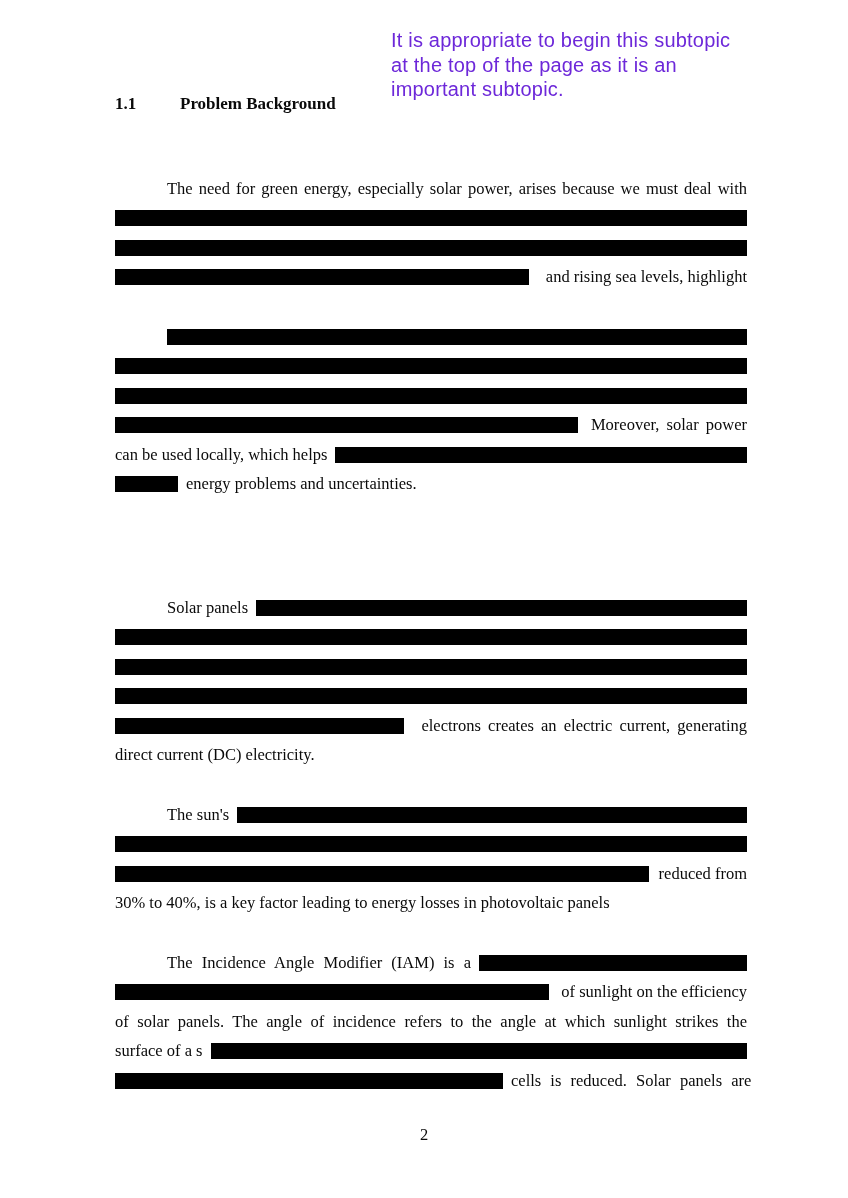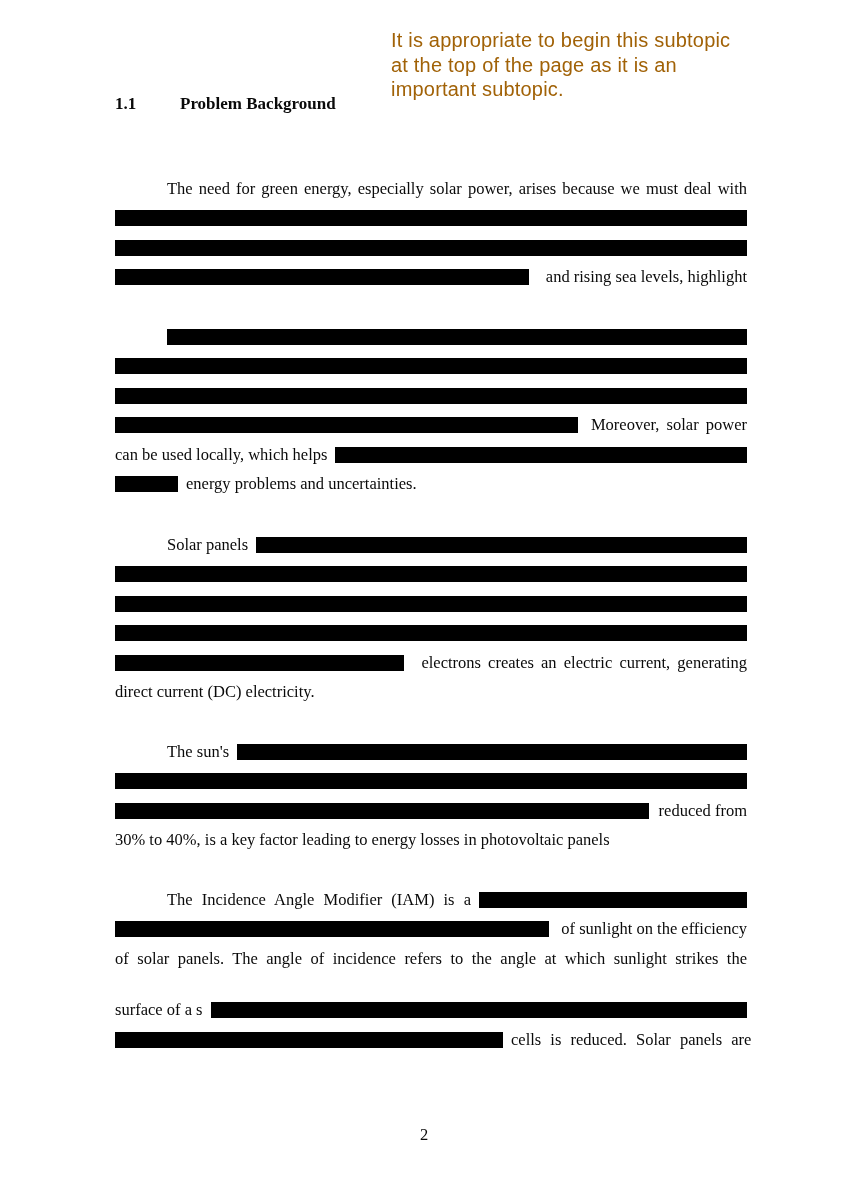--- a/index.html
+++ b/index.html
@@ -38,21 +38,21 @@
   }
   .document-body {
     position: absolute;
     left: 115px;
     top: 174px;
     width: 632px;
     font-size: 16.5px;
   }
   .paragraph { margin-top: 30px; }
   .paragraph:first-child { margin-top: 0; }
-  .paragraph.para-2 { margin-top: 31px; }
+  .paragraph.para-2 { margin-top: 94px; }
   .line {
     height: 29.5px;
     display: flex;
     align-items: center;
     column-gap: 8px;
   }
   .line.indent { padding-left: 52px; }
   .line.justify {
     display: block;
     line-height: 29.5px;
@@ -75,21 +75,21 @@
     width: 100%;
     text-align: center;
     font-size: 16.5px;
   }
 </style>
 </head>
 <body>
 
 <div class="page">
 
-  <div class="annotation" style="color: #a16207;">It is appropriate to begin this subtopic
+  <div class="annotation" style="color: #6d28d9;">It is appropriate to begin this subtopic
 at the top of the page as it is an
 important subtopic.</div>
 
   <div class="heading">
     <span class="num">1.1</span><span>Problem Background</span>
   </div>
 
   <div class="document-body">
       <div class="paragraph para-0">
         <div class="line indent justify"><span class="text">The need for green energy, especially solar power, arises because we must deal with</span></div>
@@ -168,21 +168,21 @@
       <div class="paragraph para-4">
         <div class="line indent">
           <span class="text" style="word-spacing: 5px;">The Incidence Angle Modifier (IAM) is a</span>
           <span class="bar fill" style="background: rgb(0, 0, 0);"></span>
         </div>
         <div class="line">
           <span class="bar" style="width: 434px; background: rgb(0, 0, 0);"></span>
           <span class="text right">of sunlight on the efficiency</span>
         </div>
         <div class="line justify"><span class="text">of solar panels. The angle of incidence refers to the angle at which sunlight strikes the</span></div>
-        <div class="line" style="column-gap: 8px; margin-top: 22px;">
+        <div class="line" style="column-gap: 8px;">
           <span class="text">surface of a s</span>
           <span class="bar fill" style="background: rgb(0, 0, 0);"></span>
         </div>
         <div class="line">
           <span class="bar" style="width: 388px; background: rgb(0, 0, 0);"></span>
           <span class="text right" style="word-spacing: 5px;">cells is reduced. Solar panels are</span>
         </div>
       </div>
     </div>
 

